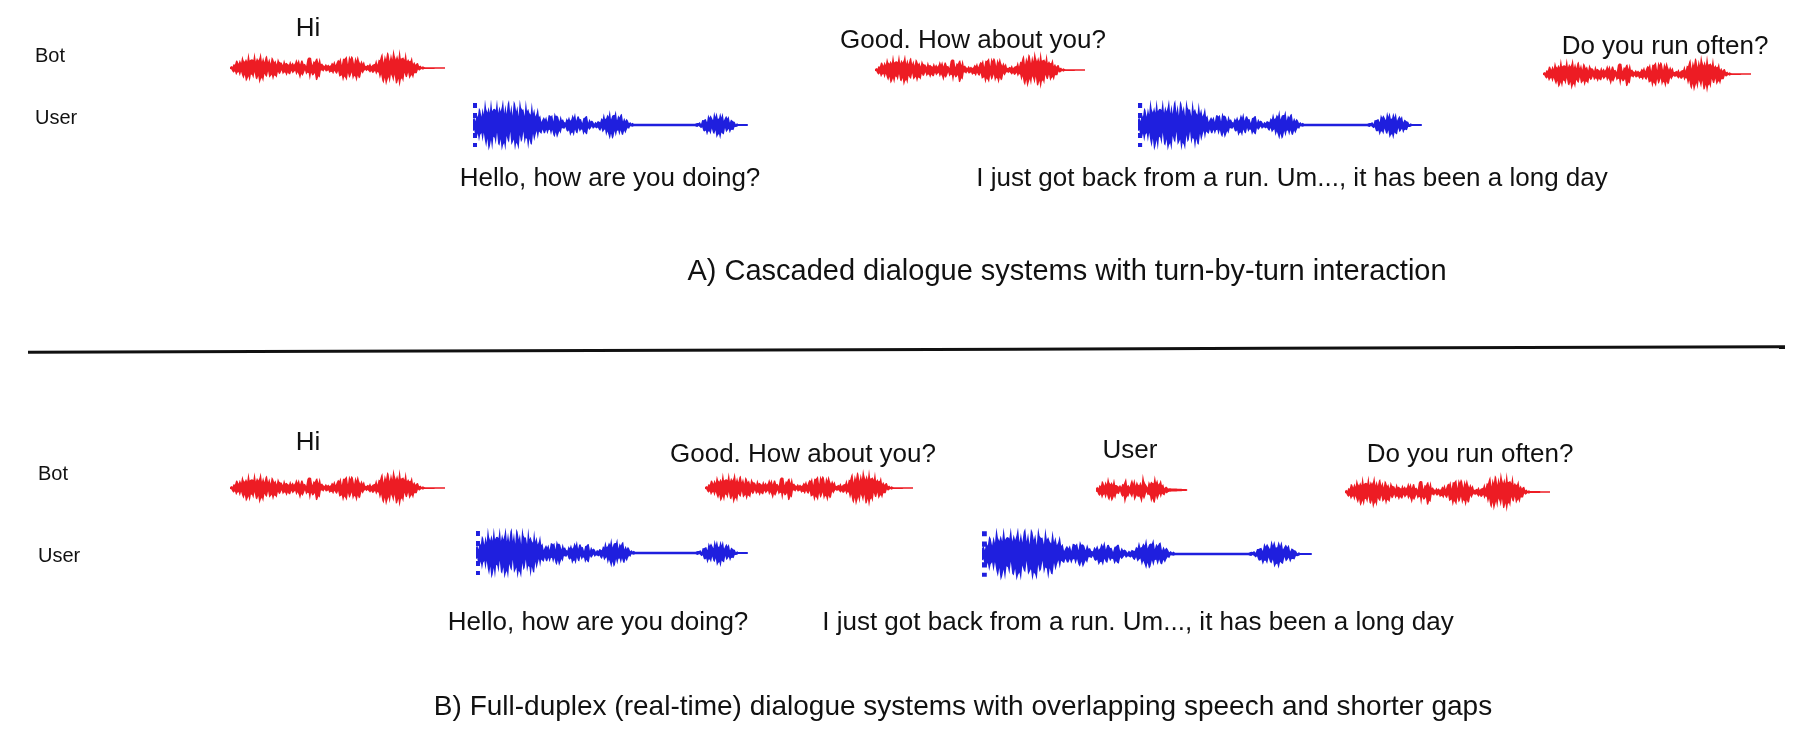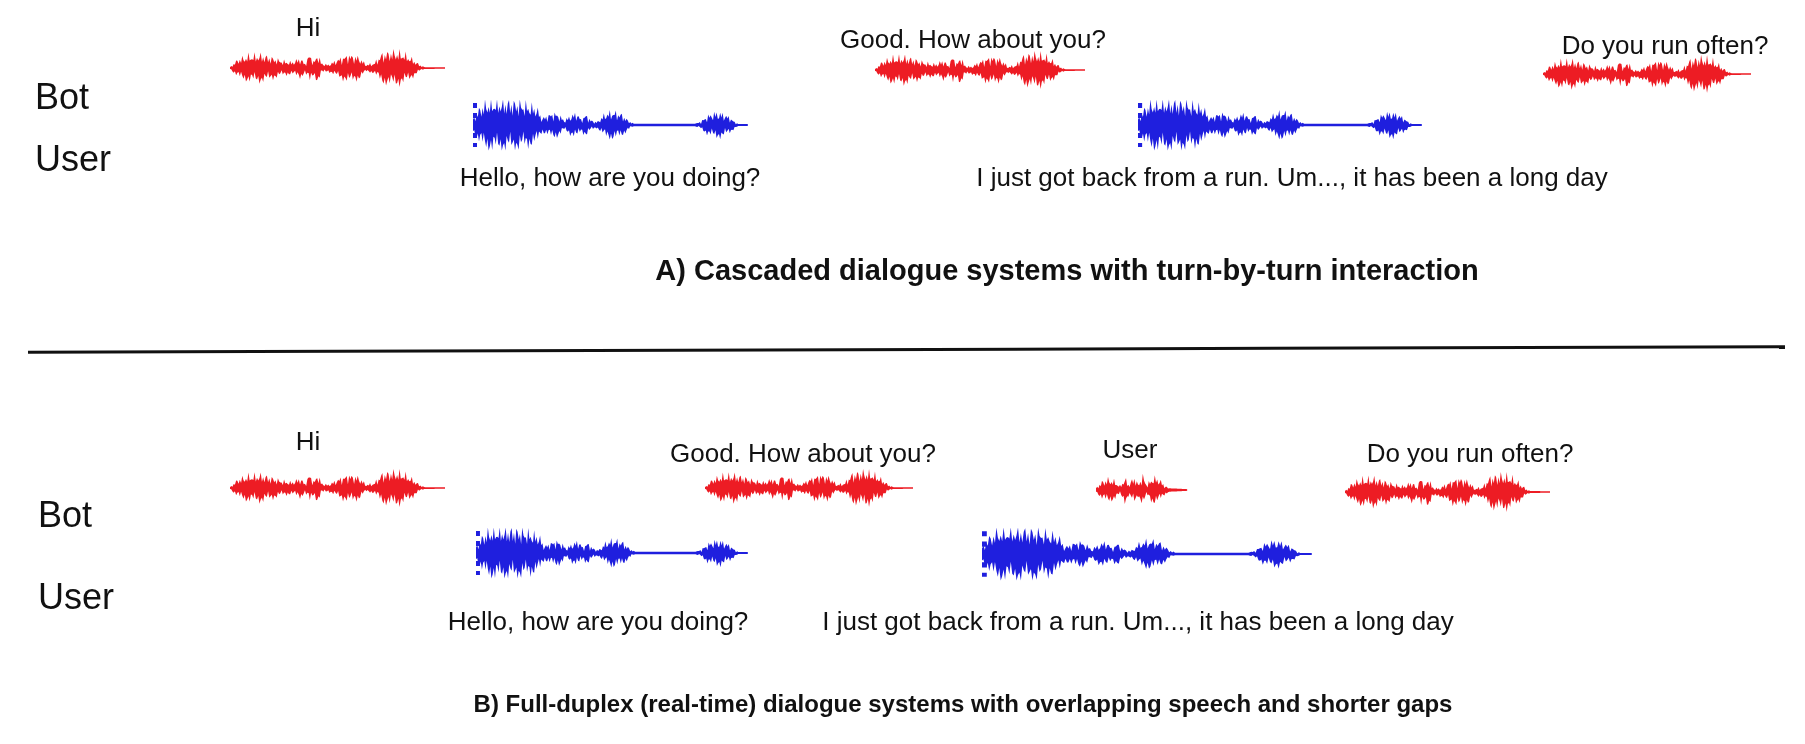--- a/index.html
+++ b/index.html
@@ -12,37 +12,36 @@
     overflow:hidden;
   }
   .figure{
     position:relative;
     width:1805px;
     height:744px;
     background:#ffffff;
   }
   .row-label{
     position:absolute;
-    font-size:36px;
+    font-size:20px;
     color:#111111;
     white-space:nowrap;
-    margin-top:32px;
   }
   .speech-label{
     position:absolute;
     transform:translateX(-50%);
     font-size:26px;
     color:#111111;
     white-space:nowrap;
   }
   .caption{
     position:absolute;
     transform:translateX(-50%);
     font-size:29px;
-    font-weight:700;
+    font-weight:400;
     color:#111111;
     white-space:nowrap;
   }
   .wave{
     position:absolute;
     display:block;
   }
   .divider{
     position:absolute;
     left:28px;
@@ -123,16 +122,16 @@
         <line x1="2" x2="2" y1="4" y2="48" stroke="#1F1FDE" stroke-width="4" stroke-dasharray="5 5"></line>
       </svg>
     <div class="speech-label" style="left:598px; top:606px;">Hello, how are you doing?</div>
 
     <svg class="wave" style="left:982px; top:527px; width:330px; height:54px;" viewBox="0 0 275 52" preserveAspectRatio="none">
         <path d="M0.0,20.6 L1.2,17.9 L2.4,22.2 L3.6,15.0 L4.8,18.1 L6.0,8.7 L7.2,11.0 L8.4,17.7 L9.6,9.1 L10.8,15.5 L12.0,0.5 L13.2,10.1 L14.4,13.5 L15.6,8.1 L16.8,13.7 L18.0,0.5 L19.2,12.3 L20.4,10.1 L21.6,9.7 L22.8,11.1 L24.0,0.5 L25.2,14.0 L26.4,7.3 L27.6,12.5 L28.8,8.0 L30.0,0.5 L31.2,14.6 L32.4,5.7 L33.6,15.0 L34.8,4.6 L36.0,1.1 L37.2,14.0 L38.4,5.7 L39.6,16.8 L40.8,1.8 L42.0,4.7 L43.2,12.4 L44.4,7.1 L45.6,17.3 L46.8,0.5 L48.0,8.6 L49.2,10.7 L50.4,10.2 L51.6,16.9 L52.8,0.9 L54.0,12.2 L55.2,9.7 L56.4,14.0 L57.6,15.8 L58.8,3.3 L60.0,14.7 L61.2,9.7 L62.4,17.6 L63.6,14.5 L64.8,8.5 L66.0,18.2 L67.2,16.2 L68.4,23.1 L69.6,20.3 L70.8,18.1 L72.0,20.6 L73.2,17.6 L74.4,23.1 L75.6,16.2 L76.8,16.3 L78.0,17.5 L79.2,15.7 L80.4,22.4 L81.6,13.5 L82.8,17.1 L84.0,16.5 L85.2,18.0 L86.4,22.5 L87.6,16.5 L88.8,21.0 L90.0,20.3 L91.2,23.0 L92.4,23.4 L93.6,18.9 L94.8,21.2 L96.0,17.5 L97.2,21.8 L98.4,20.3 L99.6,15.6 L100.8,18.7 L102.0,13.8 L103.2,21.7 L104.4,17.4 L105.6,17.2 L106.8,20.3 L108.0,20.1 L109.2,24.0 L110.4,19.1 L111.6,18.7 L112.8,17.2 L114.0,17.1 L115.2,23.7 L116.4,19.8 L117.6,22.4 L118.8,21.6 L120.0,22.6 L121.2,24.7 L122.4,22.7 L123.6,24.1 L124.8,22.0 L126.0,22.6 L127.2,23.2 L128.4,18.9 L129.6,20.5 L130.8,14.2 L132.0,19.9 L133.2,19.3 L134.4,15.6 L135.6,17.8 L136.8,11.1 L138.0,20.6 L139.2,16.8 L140.4,16.0 L141.6,16.1 L142.8,11.5 L144.0,21.5 L145.2,16.2 L146.4,18.4 L147.6,15.7 L148.8,14.8 L150.0,22.6 L151.2,18.7 L152.4,22.0 L153.6,19.7 L154.8,21.5 L156.0,24.3 L157.2,23.0 L158.4,24.6 L159.6,23.7 L160.8,24.7 L162.0,24.8 L163.2,24.8 L164.4,24.8 L165.6,24.8 L166.8,24.8 L168.0,24.8 L169.2,24.8 L170.4,24.8 L171.6,24.8 L172.8,24.8 L174.0,24.8 L175.2,24.8 L176.4,24.8 L177.6,24.8 L178.8,24.8 L180.0,24.8 L181.2,24.8 L182.4,24.8 L183.6,24.8 L184.8,24.8 L186.0,24.8 L187.2,24.8 L188.4,24.8 L189.6,24.8 L190.8,24.8 L192.0,24.8 L193.2,24.8 L194.4,24.8 L195.6,24.8 L196.8,24.8 L198.0,24.8 L199.2,24.8 L200.4,24.8 L201.6,24.8 L202.8,24.8 L204.0,24.8 L205.2,24.8 L206.4,24.8 L207.6,24.8 L208.8,24.8 L210.0,24.8 L211.2,24.8 L212.4,24.8 L213.6,24.8 L214.8,24.8 L216.0,24.8 L217.2,24.8 L218.4,24.8 L219.6,24.8 L220.8,24.8 L222.0,24.8 L223.2,24.2 L224.4,23.9 L225.6,24.1 L226.8,23.1 L228.0,24.9 L229.2,21.1 L230.4,21.3 L231.6,20.5 L232.8,19.9 L234.0,23.2 L235.2,15.5 L236.4,18.8 L237.6,16.2 L238.8,18.7 L240.0,21.2 L241.2,12.8 L242.4,17.9 L243.6,13.6 L244.8,19.8 L246.0,19.6 L247.2,13.7 L248.4,18.4 L249.6,13.8 L250.8,21.7 L252.0,18.9 L253.2,16.8 L254.4,19.5 L255.6,17.1 L256.8,23.6 L258.0,20.5 L259.2,21.4 L260.4,22.4 L261.6,22.8 L262.8,25.2 L264.0,24.3 L265.2,25.0 L266.4,25.0 L267.6,25.0 L268.8,25.0 L270.0,25.0 L271.2,25.0 L272.4,25.0 L273.6,25.0 L274.8,25.0 L274.8,27.0 L273.6,27.0 L272.4,27.0 L271.2,27.0 L270.0,27.0 L268.8,27.0 L267.6,27.0 L266.4,27.0 L265.2,27.0 L264.0,27.7 L262.8,28.1 L261.6,28.0 L260.4,31.3 L259.2,30.7 L258.0,30.9 L256.8,34.3 L255.6,29.7 L254.4,31.8 L253.2,33.3 L252.0,29.0 L250.8,35.6 L249.6,34.8 L248.4,33.4 L247.2,40.3 L246.0,35.1 L244.8,36.2 L243.6,39.0 L242.4,31.3 L241.2,35.2 L240.0,33.8 L238.8,29.4 L237.6,35.6 L236.4,32.4 L235.2,32.6 L234.0,36.4 L232.8,31.4 L231.6,32.5 L230.4,31.9 L229.2,28.2 L228.0,29.3 L226.8,27.9 L225.6,27.0 L224.4,28.0 L223.2,27.8 L222.0,27.2 L220.8,27.2 L219.6,27.2 L218.4,27.2 L217.2,27.2 L216.0,27.2 L214.8,27.2 L213.6,27.2 L212.4,27.2 L211.2,27.2 L210.0,27.2 L208.8,27.2 L207.6,27.2 L206.4,27.2 L205.2,27.2 L204.0,27.2 L202.8,27.2 L201.6,27.2 L200.4,27.2 L199.2,27.2 L198.0,27.2 L196.8,27.2 L195.6,27.2 L194.4,27.2 L193.2,27.2 L192.0,27.2 L190.8,27.2 L189.6,27.2 L188.4,27.2 L187.2,27.2 L186.0,27.2 L184.8,27.2 L183.6,27.2 L182.4,27.2 L181.2,27.2 L180.0,27.2 L178.8,27.2 L177.6,27.2 L176.4,27.2 L175.2,27.2 L174.0,27.2 L172.8,27.2 L171.6,27.2 L170.4,27.2 L169.2,27.2 L168.0,27.2 L166.8,27.2 L165.6,27.2 L164.4,27.2 L163.2,27.2 L162.0,27.2 L160.8,27.3 L159.6,27.7 L158.4,27.5 L157.2,27.3 L156.0,30.0 L154.8,28.8 L153.6,31.1 L152.4,34.4 L151.2,31.5 L150.0,36.1 L148.8,35.5 L147.6,31.2 L146.4,36.6 L145.2,31.5 L144.0,31.7 L142.8,37.6 L141.6,32.1 L140.4,38.0 L139.2,40.1 L138.0,34.4 L136.8,40.5 L135.6,36.1 L134.4,32.5 L133.2,37.0 L132.0,30.3 L130.8,31.6 L129.6,33.5 L128.4,29.1 L127.2,32.1 L126.0,30.8 L124.8,28.5 L123.6,29.6 L122.4,28.5 L121.2,28.5 L120.0,29.9 L118.8,27.5 L117.6,29.4 L116.4,31.0 L115.2,29.1 L114.0,35.5 L112.8,34.7 L111.6,32.8 L110.4,35.9 L109.2,30.7 L108.0,30.5 L106.8,33.1 L105.6,29.1 L104.4,34.6 L103.2,33.7 L102.0,30.5 L100.8,37.2 L99.6,33.4 L98.4,33.9 L97.2,36.9 L96.0,31.3 L94.8,32.7 L93.6,31.7 L92.4,28.0 L91.2,30.0 L90.0,29.2 L88.8,29.2 L87.6,34.7 L86.4,32.1 L85.2,35.6 L84.0,39.0 L82.8,33.3 L81.6,38.2 L80.4,36.0 L79.2,30.9 L78.0,35.9 L76.8,30.7 L75.6,31.2 L74.4,35.3 L73.2,30.8 L72.0,34.2 L70.8,34.3 L69.6,30.6 L68.4,34.9 L67.2,33.8 L66.0,32.5 L64.8,39.9 L63.6,32.1 L62.4,36.4 L61.2,42.0 L60.0,34.7 L58.8,45.8 L57.6,45.0 L56.4,39.8 L55.2,50.0 L54.0,39.9 L52.8,38.9 L51.6,44.9 L50.4,32.5 L49.2,40.8 L48.0,43.3 L46.8,36.1 L45.6,50.8 L44.4,45.8 L43.2,43.7 L42.0,51.5 L40.8,40.5 L39.6,43.4 L38.4,46.1 L37.2,32.8 L36.0,43.8 L34.8,41.6 L33.6,37.0 L32.4,51.5 L31.2,43.9 L30.0,46.3 L28.8,51.5 L27.6,40.2 L26.4,46.8 L25.2,45.1 L24.0,33.4 L22.8,45.5 L21.6,38.8 L20.4,37.8 L19.2,50.9 L18.0,41.0 L16.8,47.5 L15.6,51.5 L14.4,39.4 L13.2,47.9 L12.0,42.1 L10.8,33.7 L9.6,42.8 L8.4,34.0 L7.2,35.8 L6.0,42.4 L4.8,34.5 L3.6,38.9 L2.4,37.0 L1.2,31.0 L0.0,32.2 Z" fill="#1F1FDE"></path>
         <line x1="2" x2="2" y1="4" y2="48" stroke="#1F1FDE" stroke-width="4" stroke-dasharray="5 5"></line>
       </svg>
     <div class="speech-label" style="left:1138px; top:606px;">I just got back from a run. Um..., it has been a long day</div>
 
-    <div class="caption" style="left:963px; top:690px; font-size:24px;">B) Full-duplex (real-time) dialogue systems with overlapping speech and shorter gaps</div>
+    <div class="caption" style="left:963px; top:690px; font-size:28px;">B) Full-duplex (real-time) dialogue systems with overlapping speech and shorter gaps</div>
   </section>
 
 </div>
 
 </body></html>

